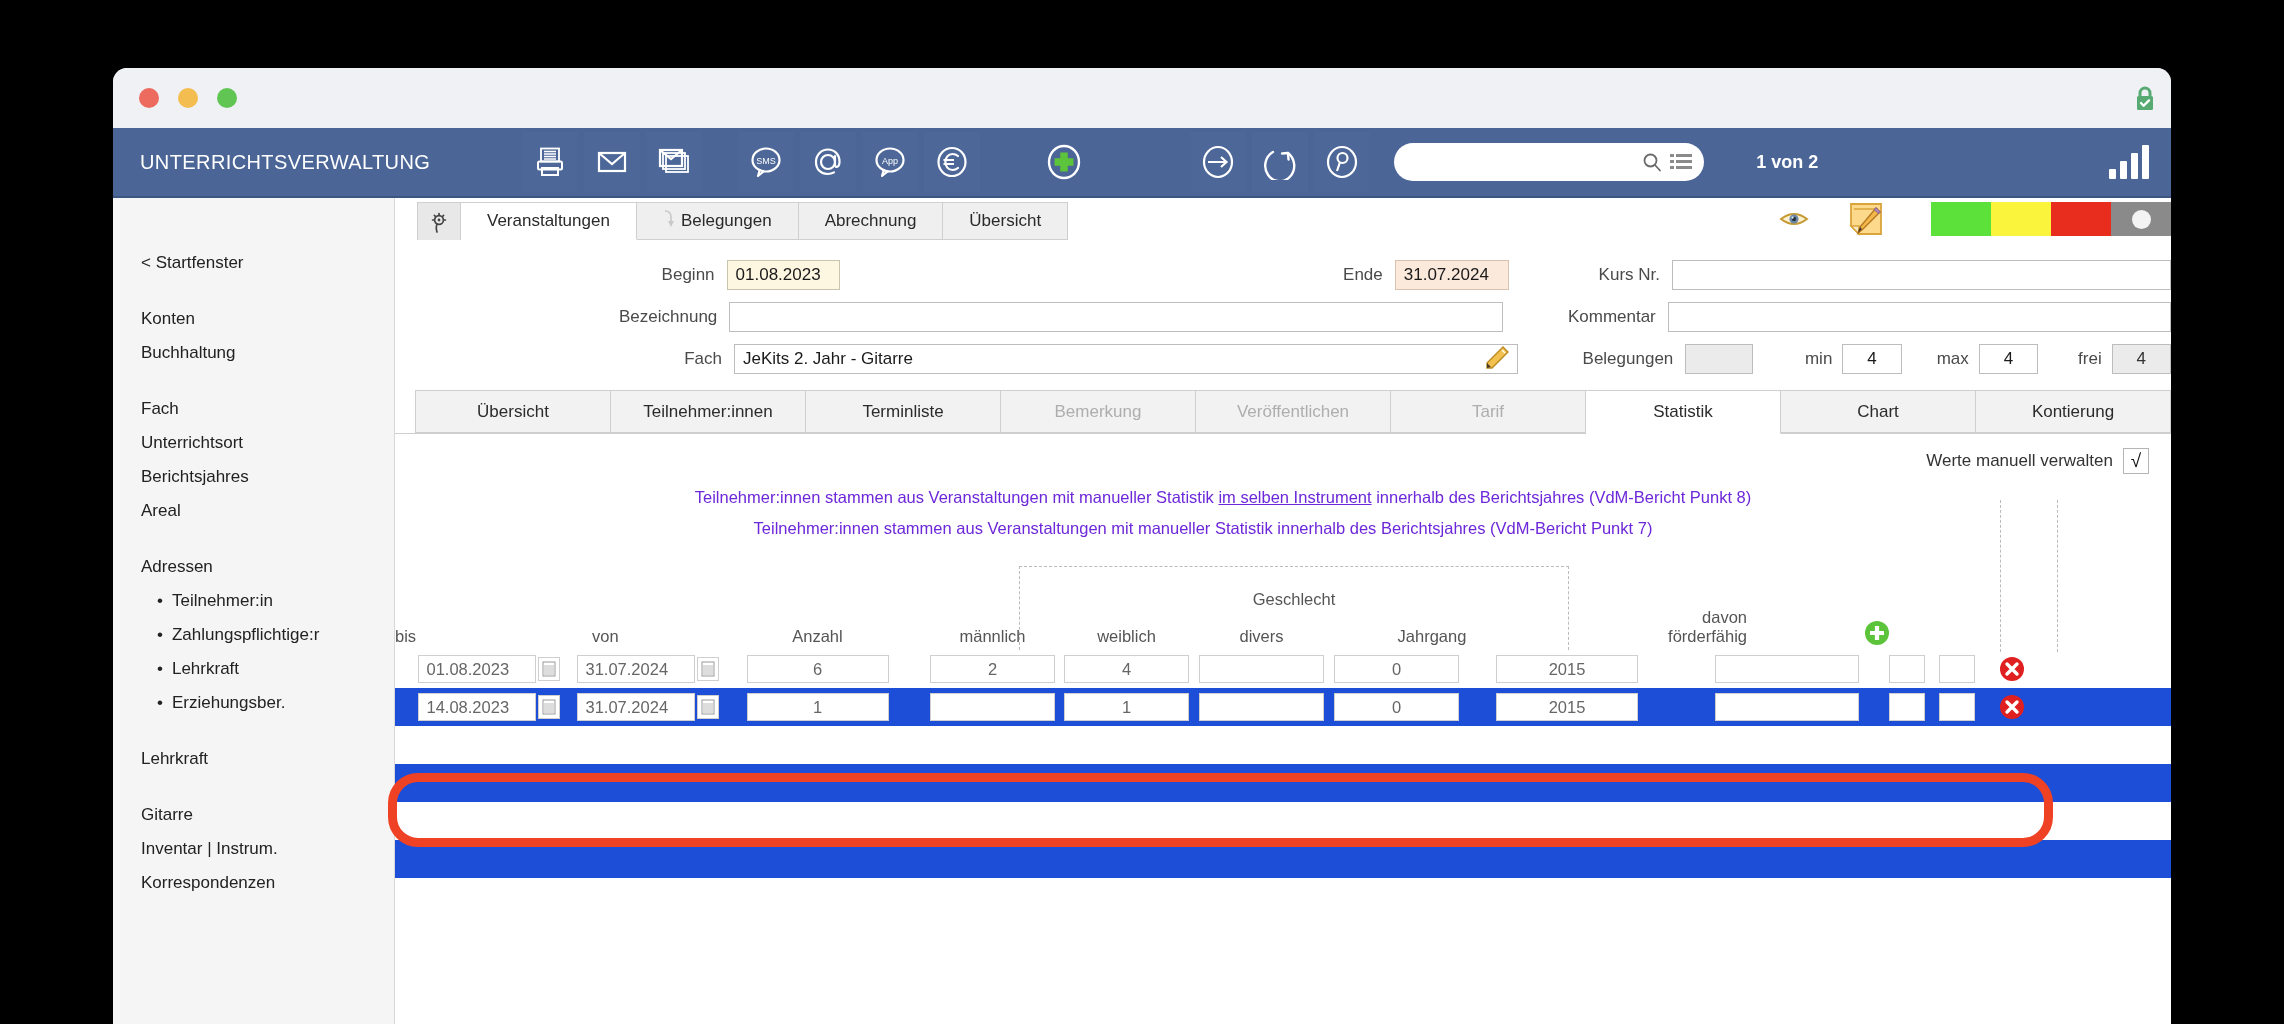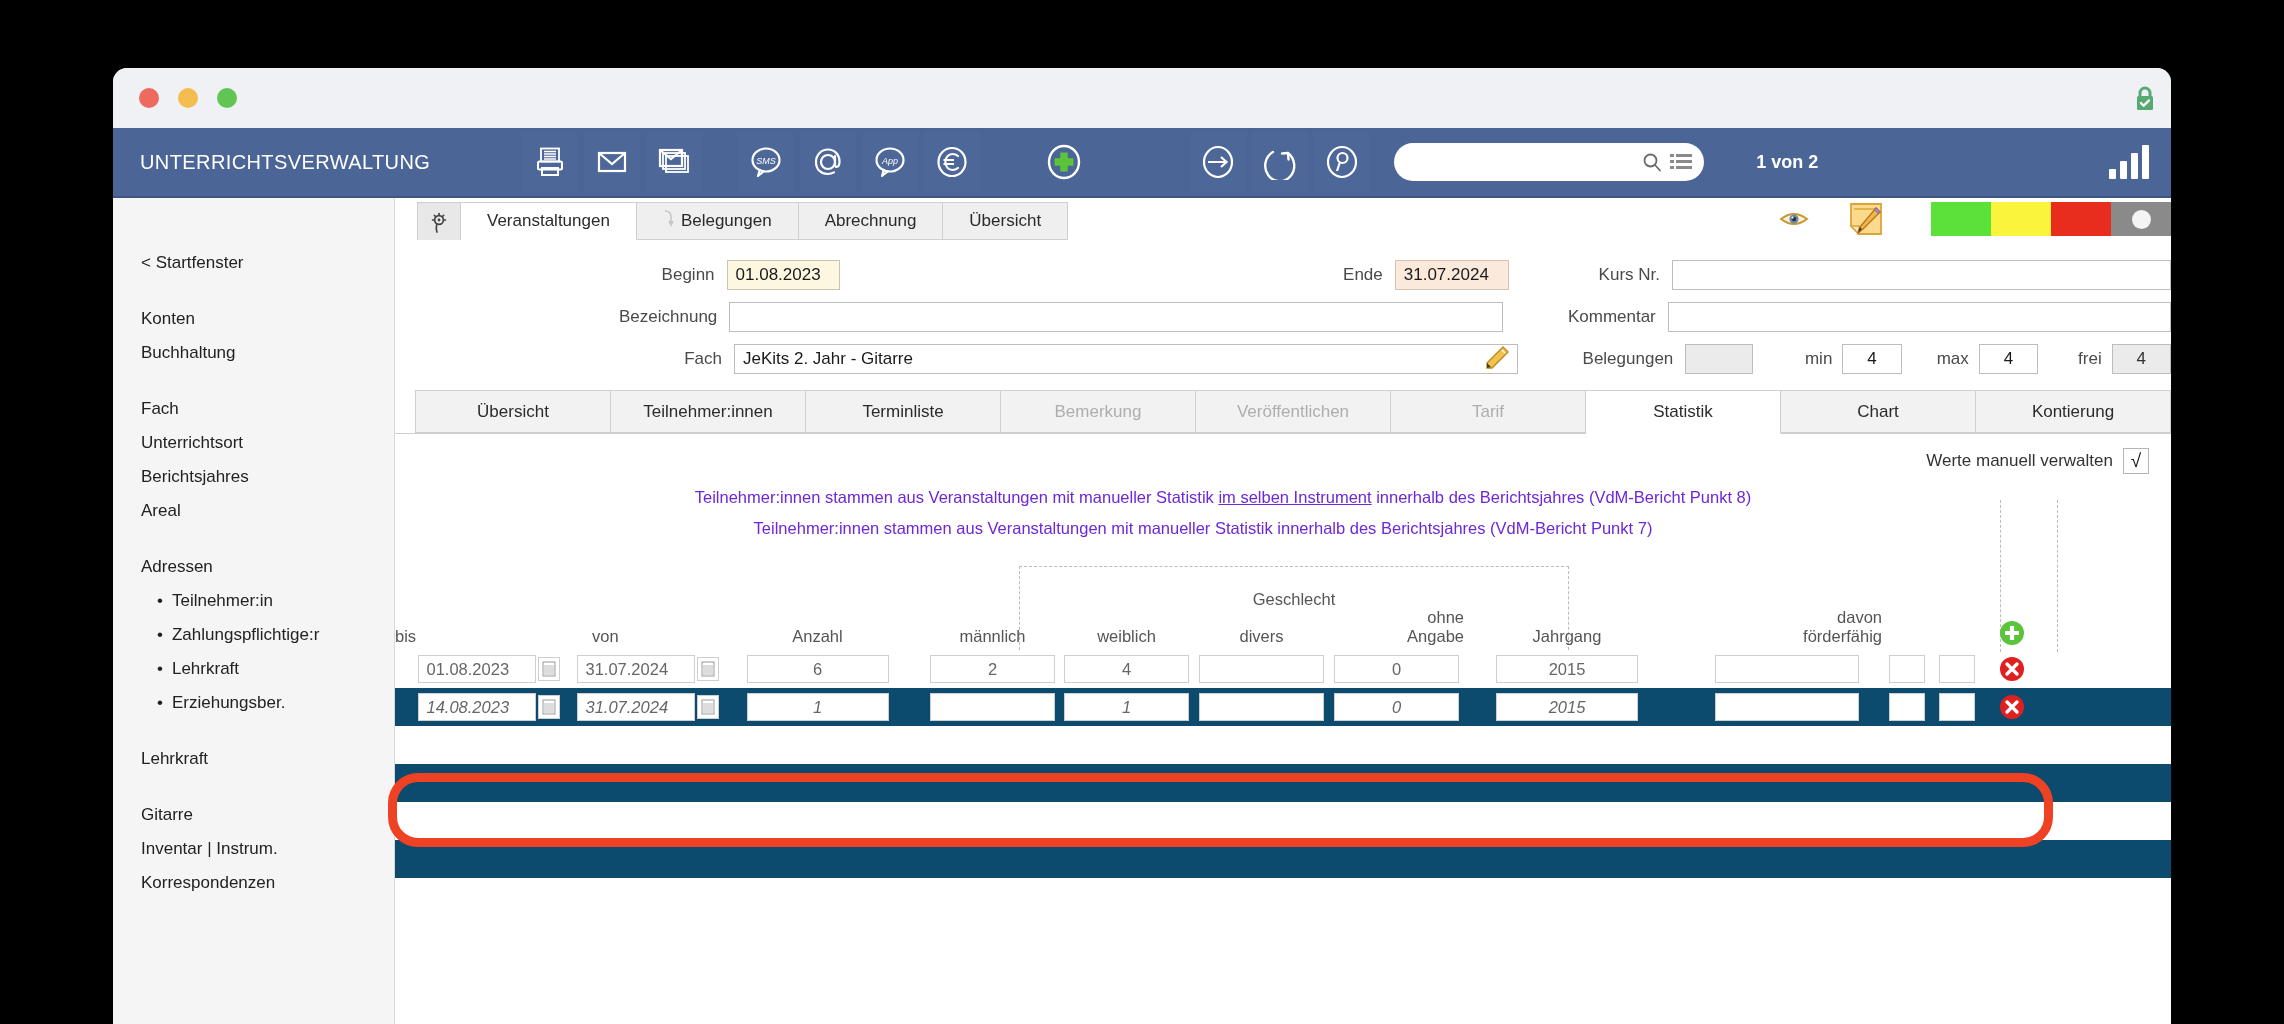--- a/index.html
+++ b/index.html
@@ -50,21 +50,20 @@
     font-size: 20px;
     letter-spacing: .4px;
     margin-left: 27px;
     white-space: nowrap;
   }
   .tb-group { display: flex; align-items: center; gap: 6px; }
   .tb-btn {
     width: 56px; height: 60px;
     display: flex; align-items: center; justify-content: center;
     background: #4d6898;
-    font-style: italic;
   }
   .tb-btn.plain { background: transparent; }
   .tb-sep { width: 10px; }
 
   .search-box {
     width: 310px; height: 38px;
     background: #ffffff;
     border-radius: 19px;
     display: flex; align-items: center;
     padding: 0 12px 0 14px;
@@ -227,21 +226,21 @@
     pointer-events: none;
   }
   .grouplbl {
     position: absolute;
     font-size: 16.5px; color: #555;
     text-align: center;
   }
   .vdash { position: absolute; width: 0; border-left: 1px dashed #bbb; }
 
   .st-row { display: flex; align-items: center; height: 38px; }
-  .st-row.alt { background: #0c4a6e; font-style: italic; }
+  .st-row.alt { background: #1d4ed8; }
   .cell { display: flex; align-items: center; justify-content: center; height: 100%; }
   .inp {
     border: 1px solid #cfcfcf; background: #ffffff;
     height: 28px; font-size: 16.5px; color: #666;
     display: flex; align-items: center; justify-content: center;
   }
   .inp.left { justify-content: flex-start; padding-left: 8px; }
   .calbtn {
     width: 22px; height: 24px; border: 1px solid #cfcfcf;
     background: #fff; margin-left: 2px;
@@ -593,24 +592,20 @@
           <div class="vdash" style="left:1662px; top:-66px; height:152px;"></div>
 
           <div class="st-head">
             <div class="cellh" style="width:175px; justify-content:flex-start;">bis</div>
             <div class="cellh" style="width:165px; justify-content:flex-start; padding-left:22px;">von</div>
             <div class="cellh" style="width:165px;">Anzahl</div>
             <div class="cellh" style="width:26px;"></div>
             <div class="cellh" style="width:133px;">männlich</div>
             <div class="cellh" style="width:135px;">weiblich</div>
             <div class="cellh" style="width:135px;">divers</div>
-            <div class="cellh" style="width:135px; flex-direction:column; justify-content:flex-end;">
-              <span>ohne</span>
-              <span>Angabe</span>
-            </div>
             <div class="cellh" style="width:28px;"></div>
             <div class="cellh" style="width:150px;">Jahrgang</div>
             <div class="cellh" style="width:50px;"></div>
             <div class="cellh" style="width:190px; flex-direction:column; justify-content:flex-end;">
               <span>davon</span>
               <span>förderfähig</span>
             </div>
             <div class="cellh" style="width:100px;"></div>
             <div class="cellh" style="width:60px;">
               <svg width="26" height="26" viewBox="0 0 26 26">

